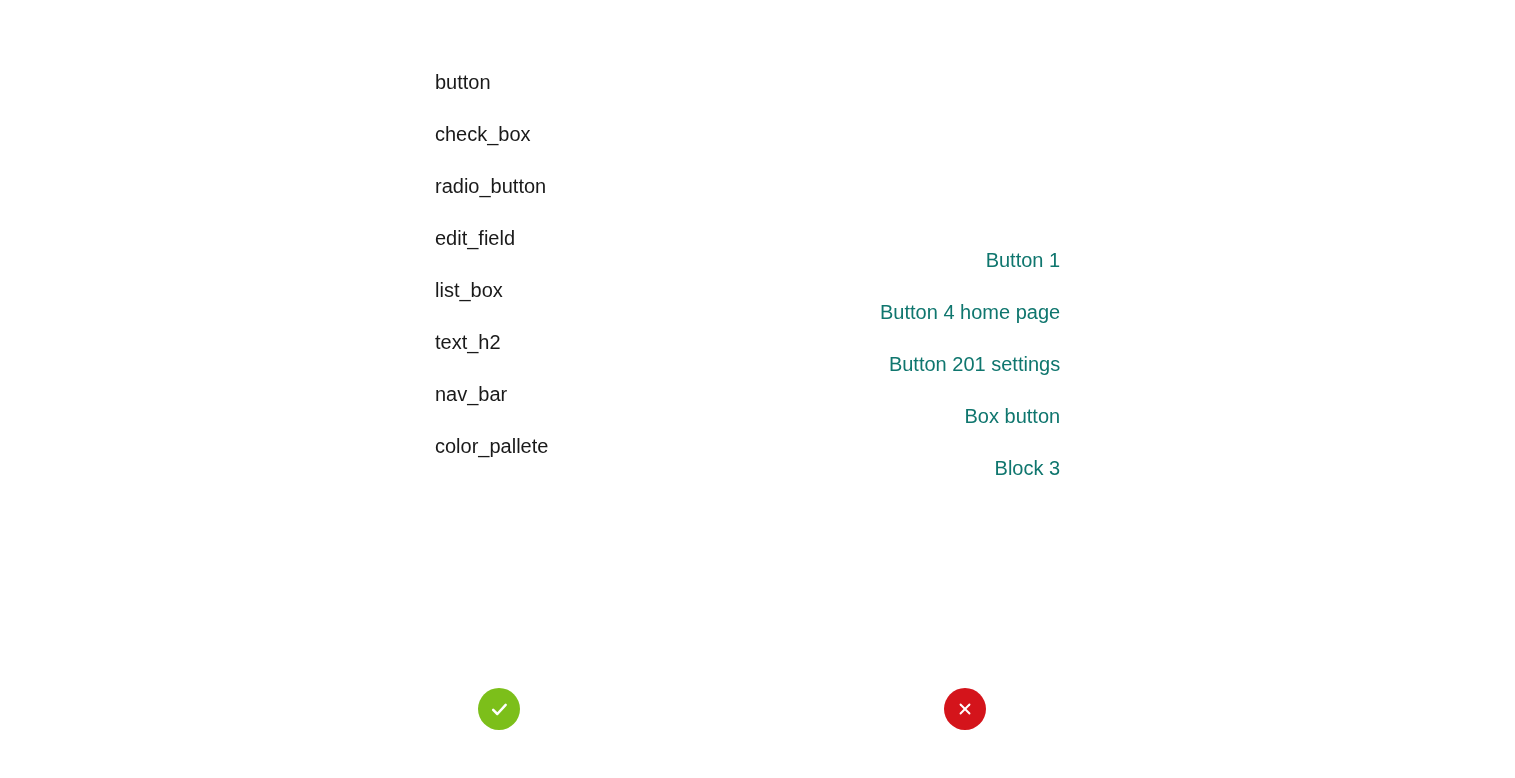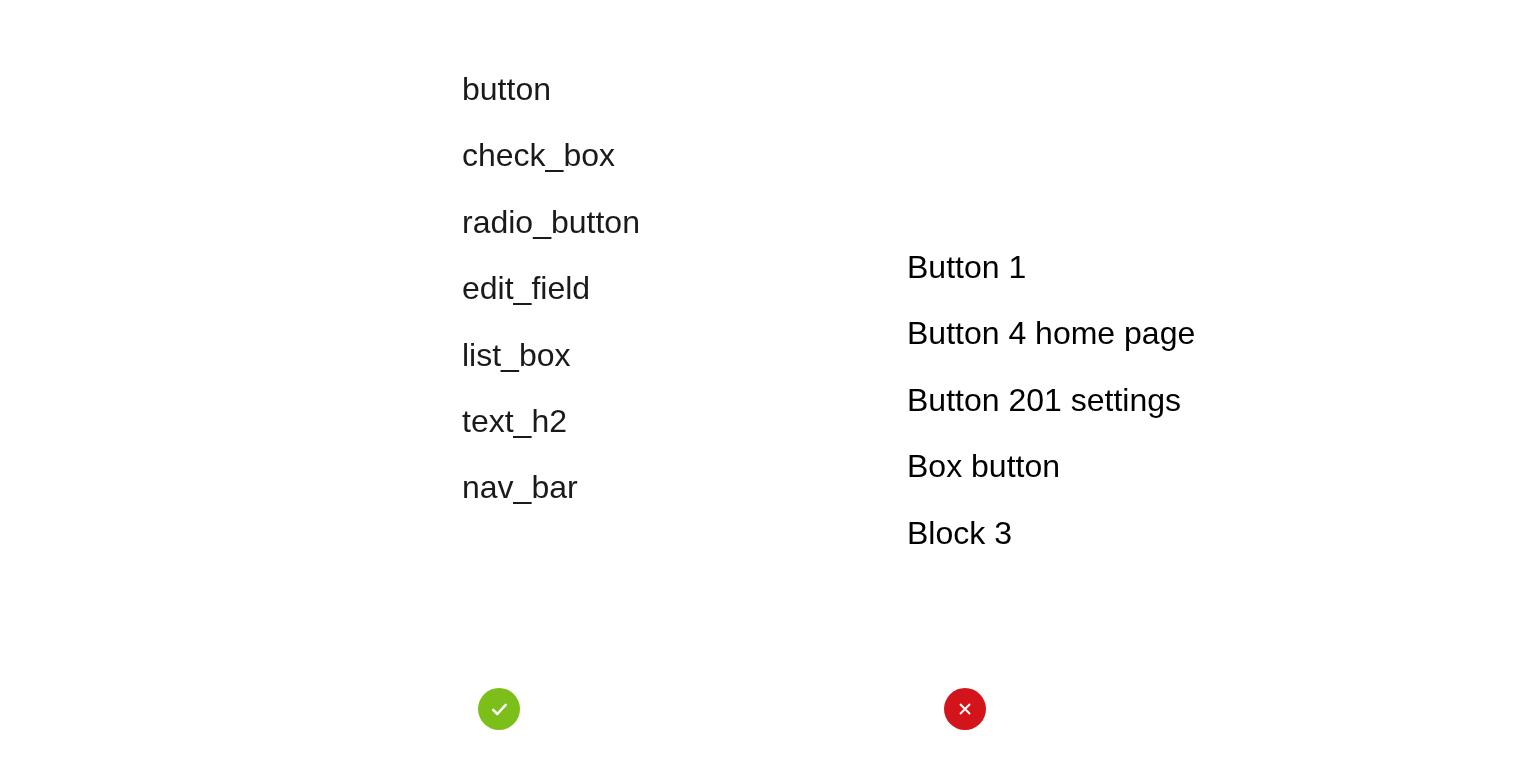--- a/index.html
+++ b/index.html
@@ -21,28 +21,27 @@
       display: flex;
       flex-direction: column;
     }
     .col-left {
       width: 445px;
     }
     .col-right {
       padding-top: 178px;
     }
     .item {
-      font-size: 32px;
+      font-size: 20px;
       line-height: 1.2;
       margin-bottom: 28px;
       letter-spacing: 0px;
-      margin-left: 27px;
     }
     .good { color: #1a1a1a; }
-    .bad  { color: #000000; }
+    .bad  { color: #0f766e; text-align: right; }
 
     .badges {
       position: absolute;
       top: 688px;
       left: 0;
       width: 100%;
       display: flex;
     }
     .badge-slot-left {
       margin-left: 478px;
@@ -67,20 +66,21 @@
 
 <div class="columns">
   <div class="col col-left">
     <div class="item good">button</div>
     <div class="item good">check_box</div>
     <div class="item good">radio_button</div>
     <div class="item good">edit_field</div>
     <div class="item good">list_box</div>
     <div class="item good">text_h2</div>
     <div class="item good">nav_bar</div>
+    <div class="item good">color_pallete</div>
   </div>
   <div class="col col-right">
     <div class="item bad">Button 1</div>
     <div class="item bad">Button 4 home page</div>
     <div class="item bad">Button 201 settings</div>
     <div class="item bad">Box button</div>
     <div class="item bad">Block 3</div>
   </div>
 </div>
 

